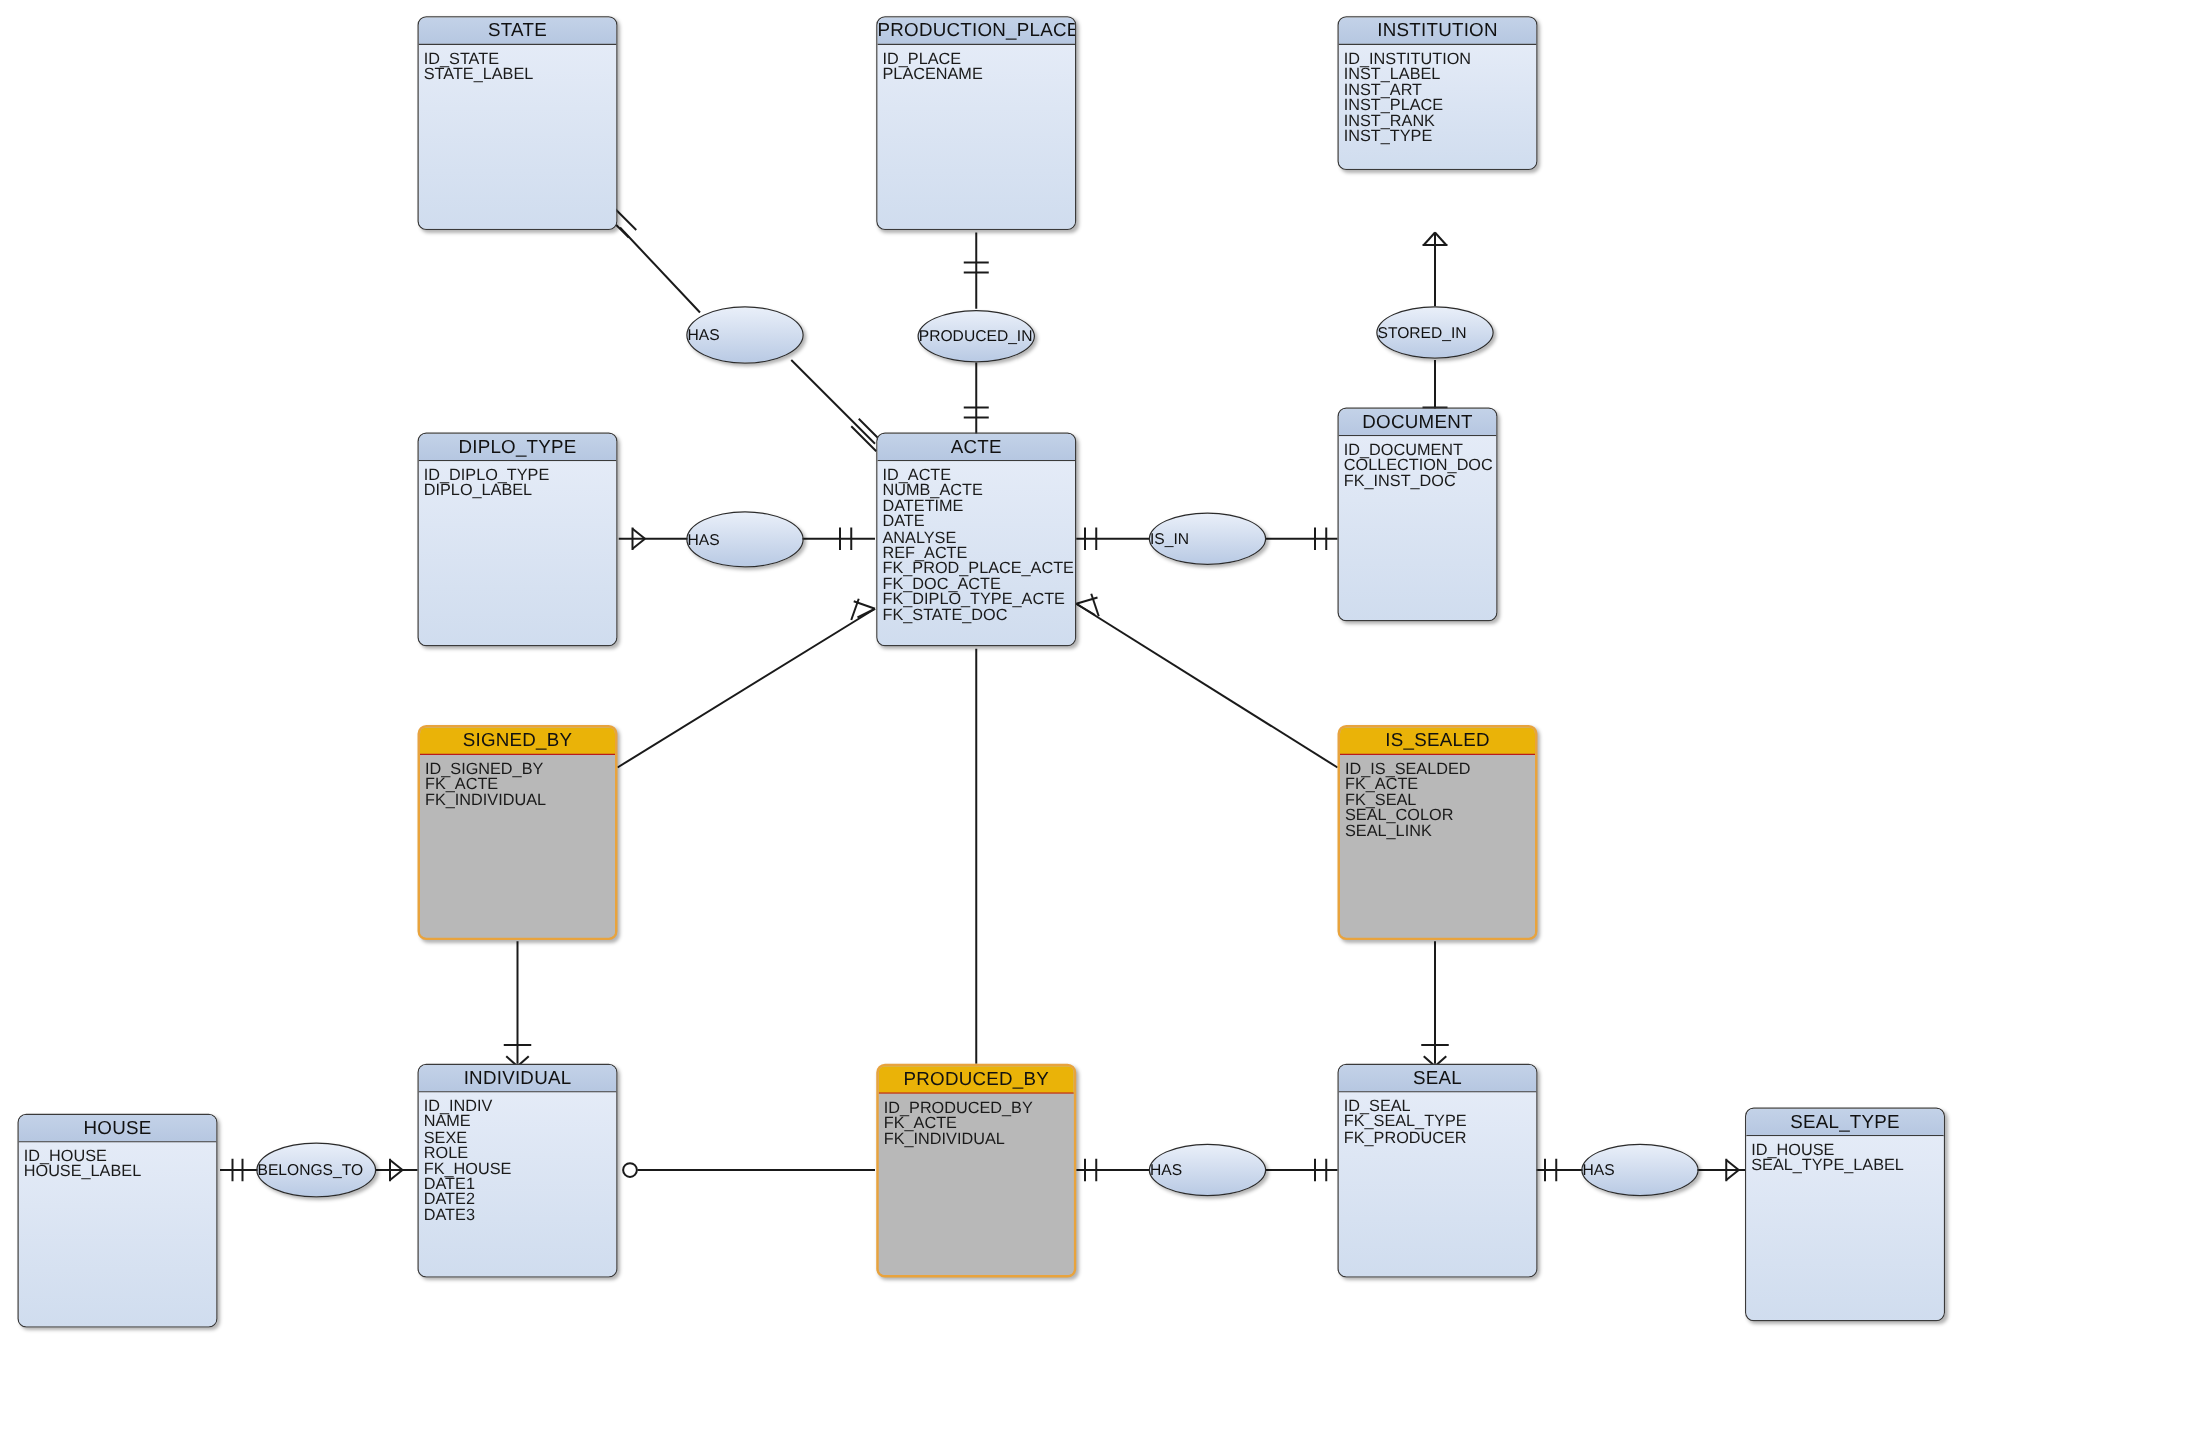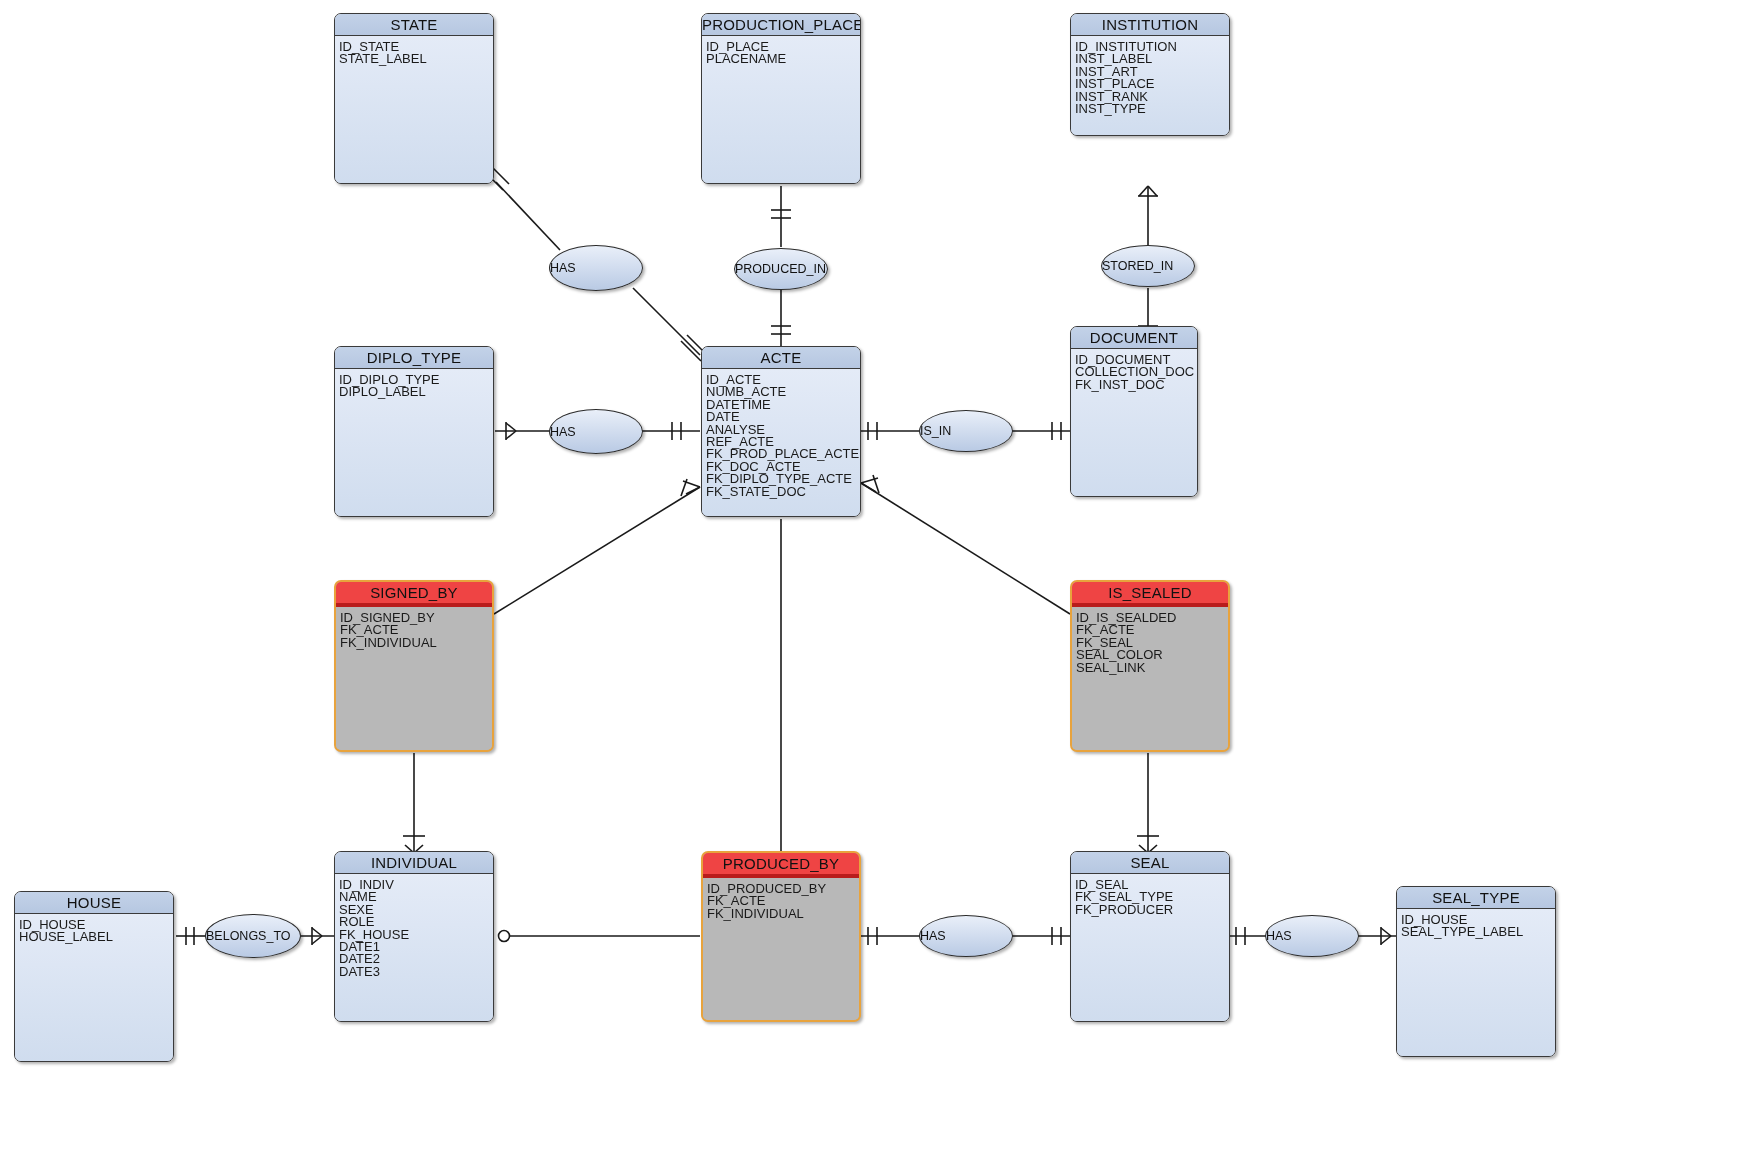--- a/index.html
+++ b/index.html
@@ -61,22 +61,22 @@
     height: 12.4px;
   }
 
   
   .entity.assoc {
     border: 2px solid #e8a33d;
     background: #b8b8b8;
     box-shadow: 2px 2px 3px rgba(0,0,0,0.30);
   }
   .entity.assoc .ehead {
-    background: #ef4444;
-    border-bottom: 4px solid #b91c1c;
+    background: #eab308;
+    border-bottom: 1px solid #b91c1c;
     color: #111;
   }
   .entity.assoc .ebody {
     background: #b8b8b8;
   }
 
   
   .rel {
     position: absolute;
     box-sizing: border-box;

